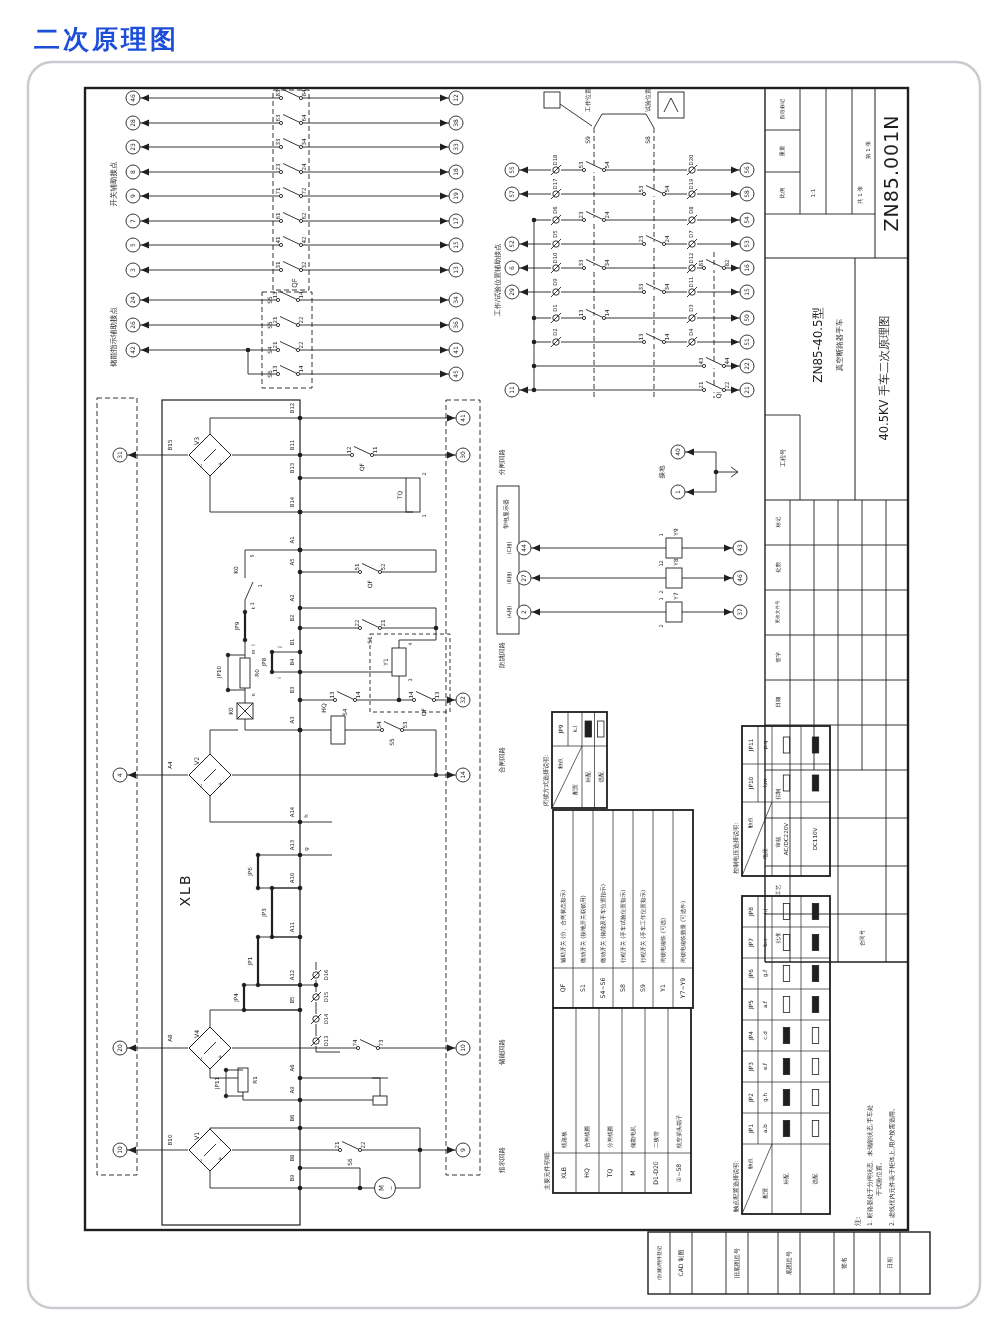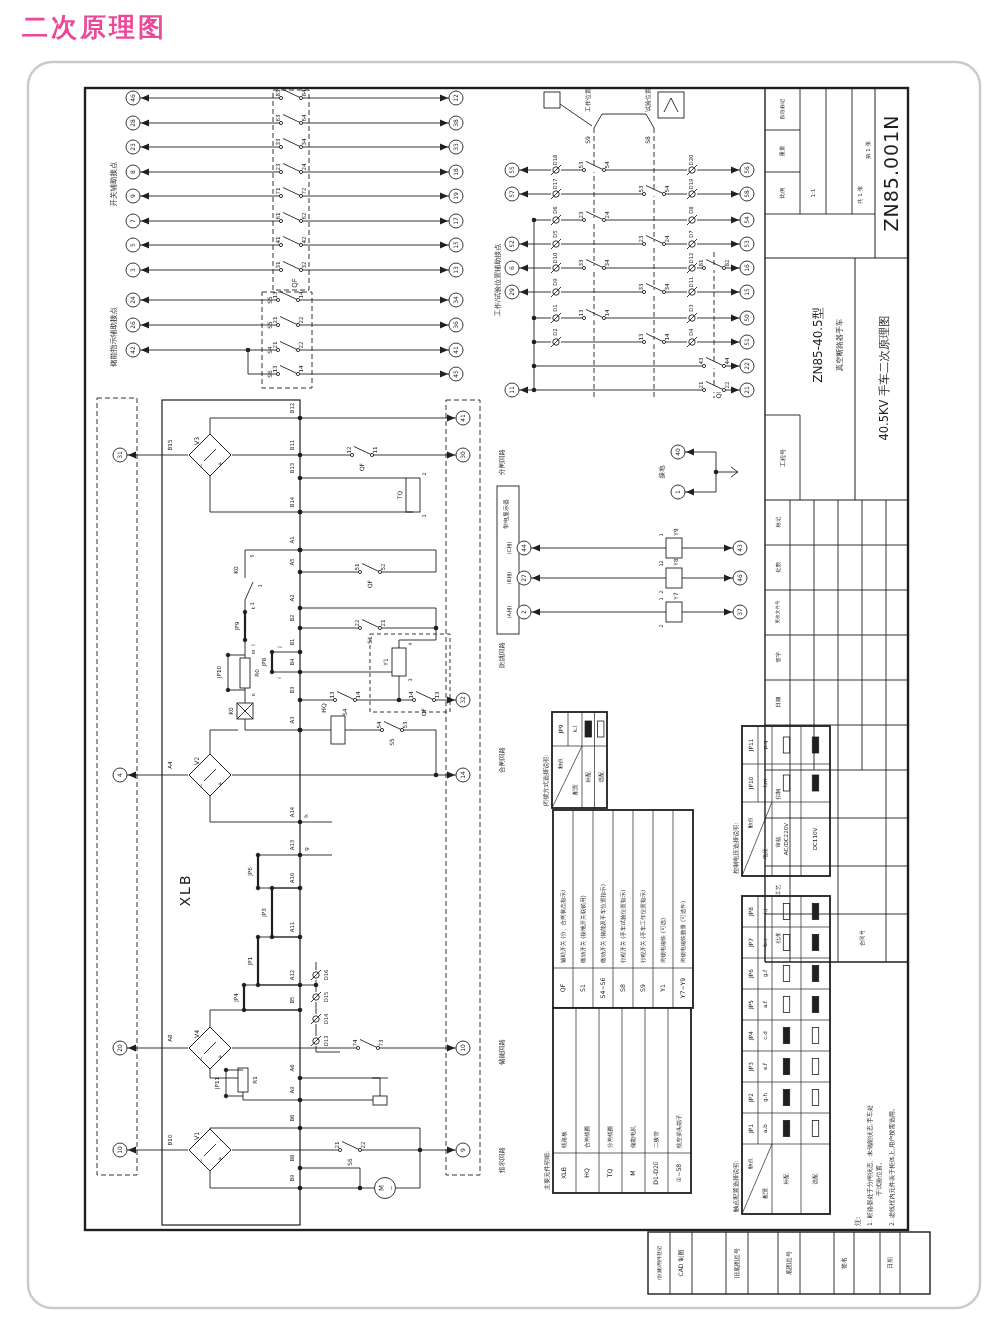--- a/index.html
+++ b/index.html
@@ -1,19 +1,19 @@
 <!DOCTYPE html>
 <html><head>
 <meta charset="utf-8">
 <style>
   html,body{margin:0;padding:0;background:#fbfbfc;}
   .page{position:relative;width:1008px;height:1340px;background:#ffffff;overflow:hidden;
         font-family:"DejaVu Sans",sans-serif;}
-  .page-title{position:absolute;top:10px;left:22px;font-size:26px;color:#ec4899;
-        font-weight:bold;letter-spacing:3px;margin:0;font-family:"DejaVu Sans",sans-serif;text-align:right;}
+  .page-title{position:absolute;top:10px;left:22px;font-size:26px;color:#1d4ed8;
+        font-weight:bold;letter-spacing:3px;margin:12px;font-family:"DejaVu Sans",sans-serif;text-align:right;}
   svg{position:absolute;top:0;left:0;}
   svg text{font-family:"DejaVu Sans","DejaVu Sans Mono",sans-serif;}
 </style>
 </head>
 <body>
 
 <div class="page">
   <h1 class="page-title">二次原理图</h1>
   <svg id="cv" width="1008" height="1340" viewBox="0 0 1008 1340">
       <rect x="28" y="62" width="952" height="1246" fill="none" stroke="#c7cbcf" stroke-width="2.5" rx="24"></rect>

